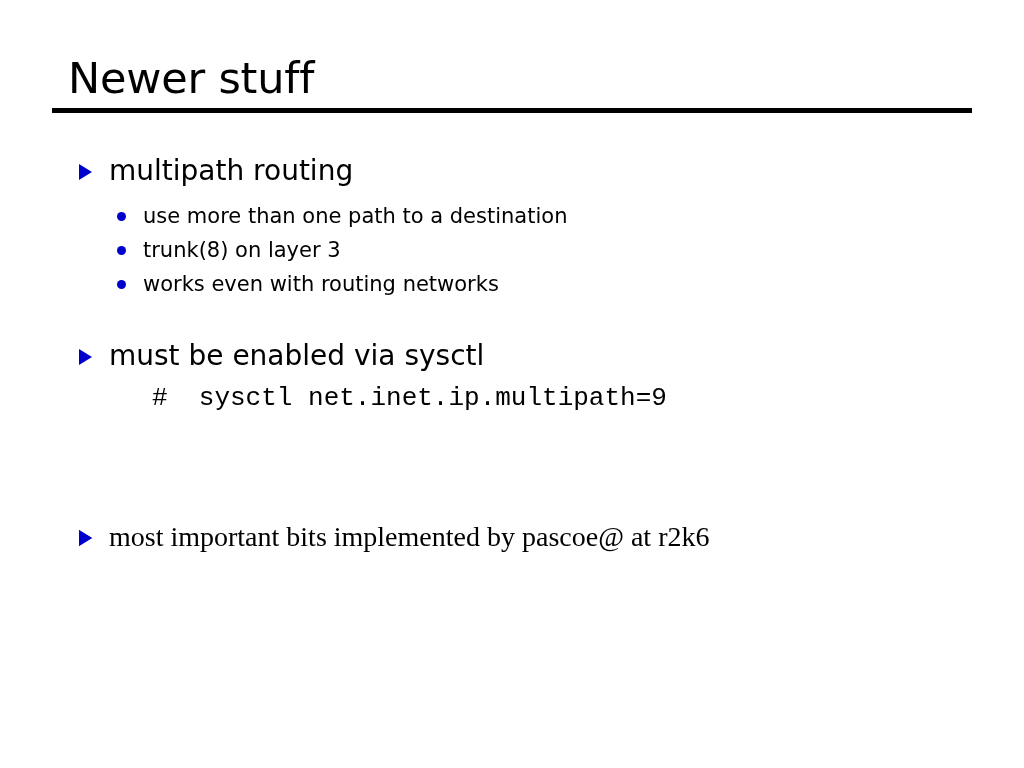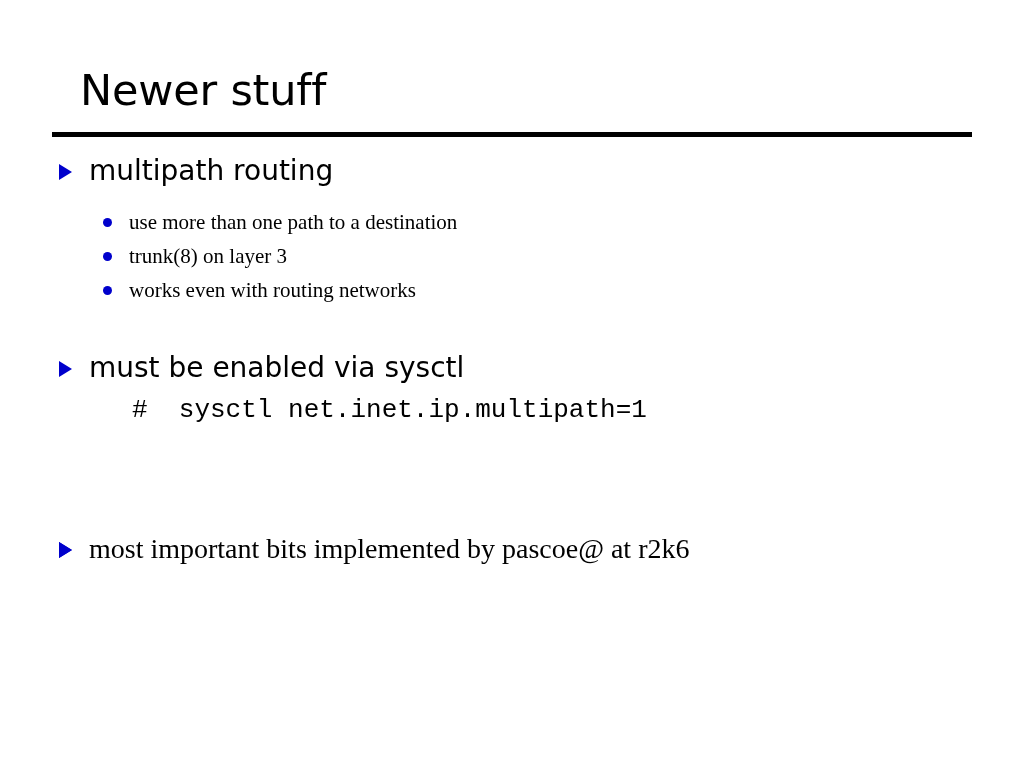--- a/index.html
+++ b/index.html
@@ -29,36 +29,36 @@
     position: absolute;
     left: 52px;
     top: 48px;
     width: 920px;
   }
   .slide-title {
     font-size: 43px;
     font-weight: normal;
     line-height: 52px;
     letter-spacing: -0.2px;
-    margin: 16px;
+    margin: 4px;
     padding-left: 12px;
     color: #000000;
     white-space: nowrap;
   }
   .title-rule {
     margin-top: 2px;
     width: 920px;
     height: 5px;
     background: #000000;
   }
 
   
   .body-block {
     position: absolute;
-    left: 58px;
+    left: 78px;
     top: 150px;
     width: 900px;
   }
 
   .l1 {
     position: relative;
     padding-left: 31px;
     font-size: 28px;
     line-height: 41px;
     color: #000000;
@@ -68,23 +68,22 @@
     left: 1px;
     top: 14px;
     width: 0;
     height: 0;
     border-left: 13px solid #0000cc;
     border-top: 8px solid transparent;
     border-bottom: 8px solid transparent;
   }
 
   .l2-list {
-    margin: 14px;
+    margin: 8px;
     padding: 0;
-    font-family: Liberation Serif, serif;
   }
   .l2 {
     position: relative;
     padding-left: 57px;
     font-size: 21px;
     line-height: 34px;
     color: #000000;
   }
   .l2 .dot {
     position: absolute;
@@ -145,21 +144,21 @@
       </div>
     </div>
 
     <div class="spacer-sm"></div>
 
     <div class="l1">
       <span class="tri"></span>
       <span>must be enabled via sysctl</span>
     </div>
 
-    <div class="cmd">#  sysctl net.inet.ip.multipath=1</div>
+    <div class="cmd">#  sysctl net.inet.ip.multipath=9</div>
 
     <div class="spacer-lg"></div>
 
     <div class="l1">
       <span class="tri"></span>
     </div>
 
     <div class="l1 l1-wrapped">
       <span class="tri"></span>
       <span>most important bits implemented by pascoe@ at r2k6</span>

